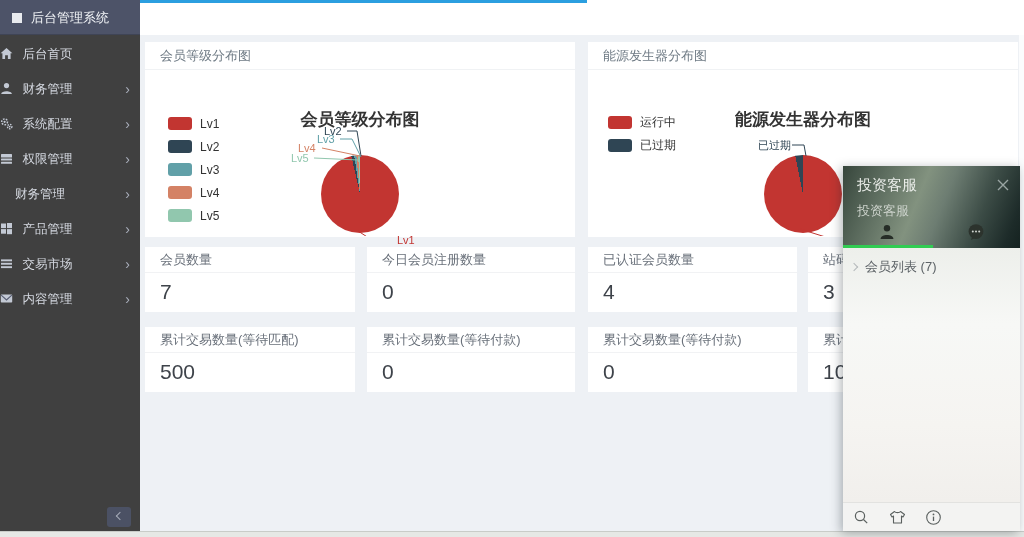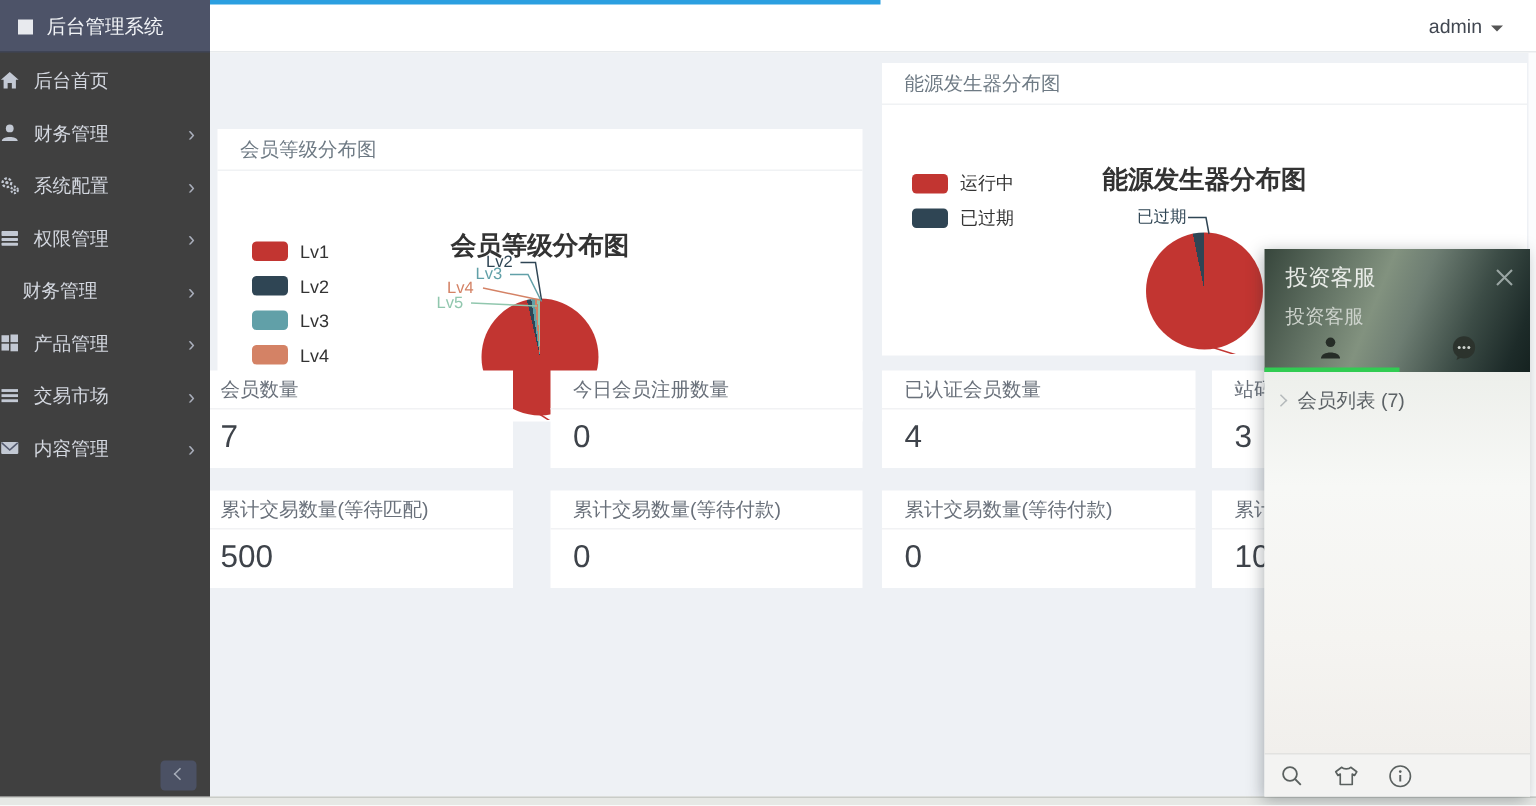--- a/index.html
+++ b/index.html
@@ -24,38 +24,38 @@
   .collapse-btn{position:absolute;left:107px;top:507px;width:24px;height:20px;background:#4b5164;border-radius:3px;cursor:pointer;}
   .collapse-btn i{position:absolute;left:10px;top:6px;width:6px;height:6px;border-left:1.5px solid #a6acb8;border-bottom:1.5px solid #a6acb8;transform:rotate(45deg);}
 
   
   .content-bg{position:absolute;left:140px;top:35px;width:884px;height:496px;background:#eef1f5;}
   .right-gutter{position:absolute;left:1019px;top:35px;width:5px;height:496px;background:#fbfcfd;}
   .bottom-strip{position:absolute;left:0;top:531px;width:1024px;height:6px;background:#e6e8e5;border-top:1px solid #c9ccc8;}
 
   
   .panel{position:absolute;top:42px;height:195px;background:#fff;}
-  .panel1{left:145px;width:430px;margin-top:44px;}
+  .panel1{left:145px;width:430px;}
   .panel2{left:588px;width:430px;}
   .panel-hd{height:28px;line-height:28px;padding:0 15px;font-size:13px;color:#6e7a84;border-bottom:1px solid #f0f2f4;}
   .panel-body{position:relative;height:166px;}
   .chart-title{position:absolute;left:0;right:0;top:38px;text-align:center;font-size:17px;font-weight:bold;color:#333;}
   .legend{position:absolute;left:23px;top:42px;}
   .panel2 .legend{left:20px;top:41px;}
   .legend-item{height:23px;display:flex;align-items:center;cursor:pointer;}
   .legend-swatch{width:24px;height:13px;border-radius:3px;margin-right:8px;}
   .legend-label{font-size:12px;color:#333;}
   .pie{position:absolute;left:176px;top:85px;width:78px;height:78px;border-radius:50%;}
   .lead{position:absolute;left:0;top:0;width:100%;height:100%;pointer-events:none;}
   .plabel{position:absolute;font-size:11px;line-height:12px;}
 
   
   .card{position:absolute;height:65px;background:#fff;}
   .r1{top:247px;} .r2{top:327px;}
-  .c1{left:132px;width:210px;} .c2{left:367px;width:208px;}
+  .c1{left:145px;width:210px;} .c2{left:367px;width:208px;}
   .c3{left:588px;width:209px;} .c4{left:808px;width:210px;}
   .card-hd{height:26px;line-height:26px;padding:0 15px;font-size:13px;color:#69707a;border-bottom:1px solid #f1f2f4;white-space:nowrap;overflow:hidden;}
   .card-val{padding:7px 15px 0;font-size:21px;color:#3e434a;}
 
   
   .chat{position:absolute;left:843px;top:166px;width:177px;height:365px;z-index:10;box-shadow:-2px 2px 10px rgba(30,40,45,.35);background:#f6f7f5;}
   .chat-hd{position:relative;height:82px;background:linear-gradient(112deg,#37463c 0%,#5e6e60 22%,#82927f 42%,#6d7d72 55%,#3c4c46 75%,#1d2b29 92%,#152220 100%);text-align:right;}
   .chat-title{position:absolute;left:14px;top:10px;font-size:15px;color:#e9ece8;}
   .chat-sub{position:absolute;left:14px;top:36px;font-size:13px;color:#ccd2cb;}
   .chat-close{position:absolute;right:10px;top:12px;width:14px;height:14px;cursor:pointer;}
@@ -68,25 +68,20 @@
   .chev{width:6px;height:6px;border-right:1.5px solid #b4b9bb;border-top:1.5px solid #b4b9bb;transform:rotate(45deg);margin-right:8px;}
   .member-label{font-size:13px;color:#5c6266;}
   .chat-ft{position:absolute;left:0;bottom:0;width:100%;height:29px;background:#f3f3f2;border-top:1px solid #e2e2e0;display:flex;align-items:center;padding-left:10px;gap:19px;}
   .ft-icon{width:17px;height:17px;cursor:pointer;}
 </style>
 </head>
 <body>
 
 <div class="screen">
 
-  <div class="topbar">
-    <div class="user">
-      <span>admin</span><span class="caret"></span>
-    </div>
-  </div>
   <div class="progress" style="background: rgb(43, 159, 224);"></div>
 
   <div class="sidebar">
     <div class="side-hd">
       <span class="sq"></span><span>后台管理系统</span>
     </div>
     <div class="nav">
       <div class="nav-item">
         <span class="nicon"><svg width="13" height="13" viewBox="0 0 13 13">
               <path d="M6.5 1 L12.4 6.2 H10.6 V12 H7.9 V8.3 H5.1 V12 H2.4 V6.2 H0.6 Z" fill="#c3c9d4"></path>

